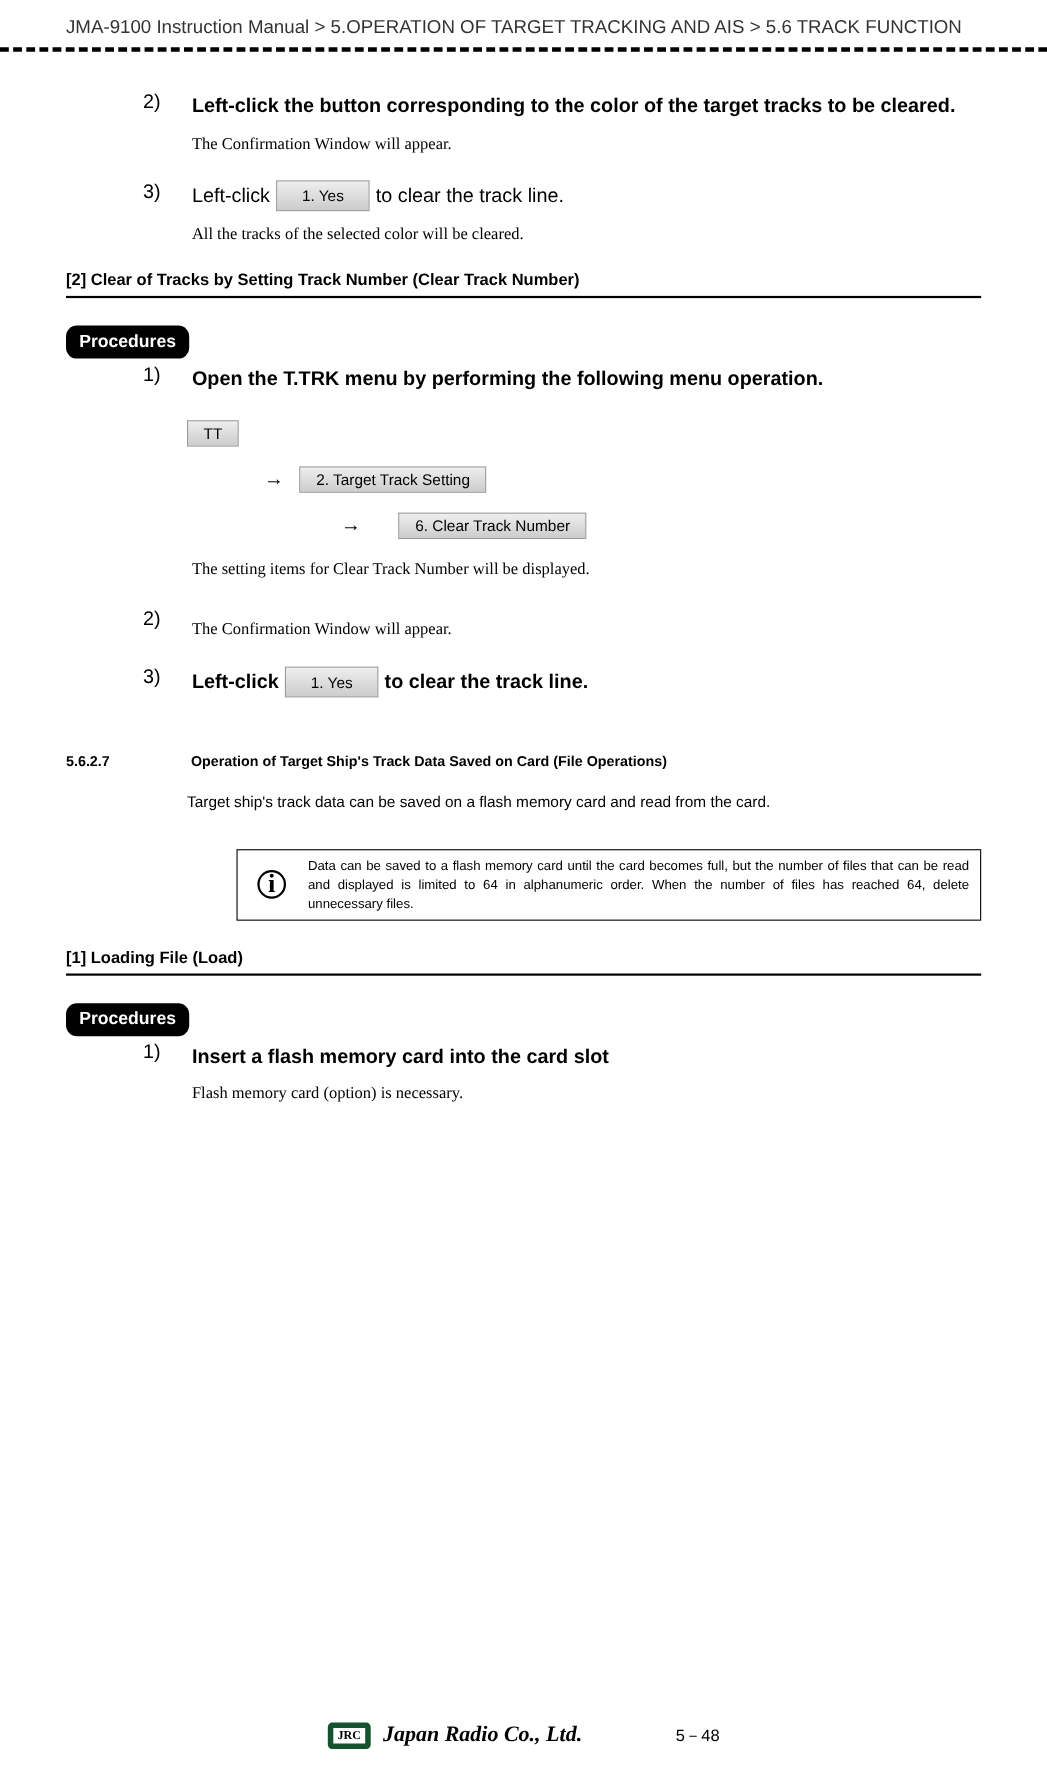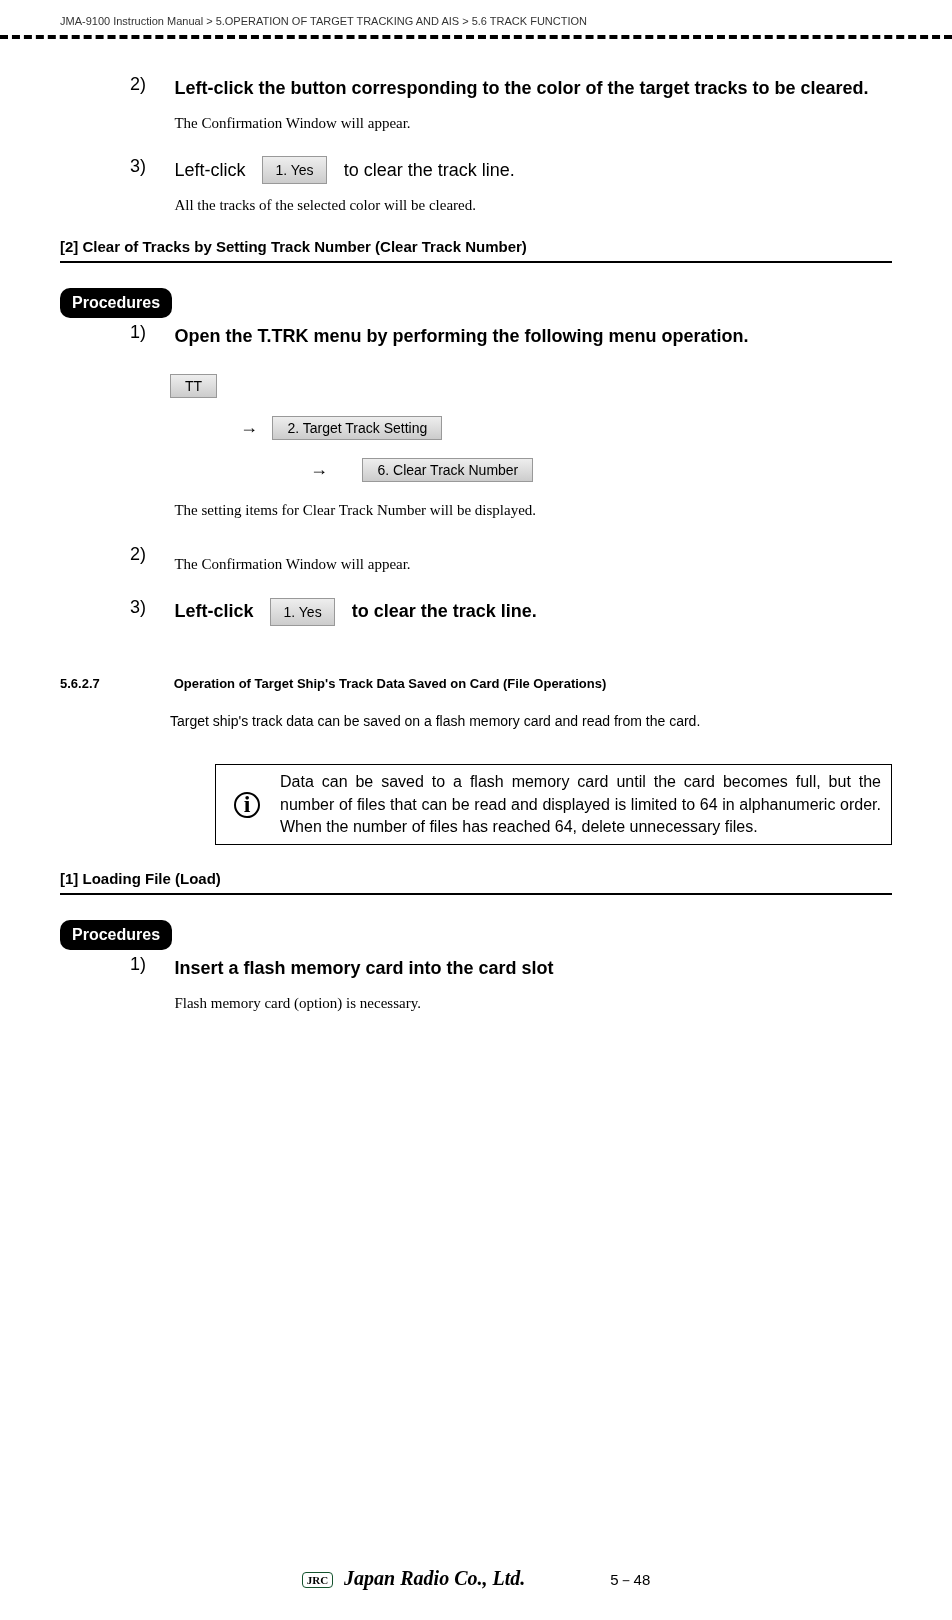--- a/index.html
+++ b/index.html
@@ -5,21 +5,21 @@
     * { margin: 0; padding: 0; box-sizing: border-box; }
     body {
       width: 952px;
       height: 1620px;
       font-family: Arial, sans-serif;
       background: #fff;
       position: relative;
       padding: 15px 60px 0 60px;
     }
     .header-line {
-      font-size: 11px;
+      font-size: 17px;
       color: #333;
       margin-bottom: 8px;
     }
     .dashed-line {
       border-top: 4px dashed #000;
       margin: 0 -60px 35px -60px;
     }
     .step {
       margin-left: 70px;
       margin-bottom: 24px;
@@ -47,21 +47,21 @@
     }
     .step-desc {
       font-size: 15px;
       font-family: 'Times New Roman', serif;
       margin-top: 12px;
     }
     .btn {
       display: inline-block;
       background: linear-gradient(to bottom, #eee, #ccc);
       border: 1px solid #999;
-      padding: 2px 12px;
+      padding: 2px 22px;
       font-size: 14px;
       vertical-align: middle;
     }
     .btn-lg {
       padding: 3px 14px;
     }
     .section-title {
       font-size: 15px;
       font-weight: bold;
       margin-top: 10px;
@@ -136,46 +136,46 @@
       border-radius: 50%;
       width: 26px;
       height: 26px;
       display: flex;
       align-items: center;
       justify-content: center;
       font-family: 'Times New Roman', serif;
       flex-shrink: 0;
     }
     .info-text {
-      font-size: 16px;
+      font-size: 12px;
       text-align: justify;
       line-height: 1.4;
     }
     .inline-step {
       display: flex;
       align-items: center;
       flex-wrap: wrap;
-      gap: 17px;
+      gap: 6px;
     }
     .footer {
       position: absolute;
       bottom: 30px;
       left: 0;
       right: 0;
       text-align: center;
     }
     .footer-logo {
       font-family: 'Times New Roman', serif;
       font-style: italic;
       font-weight: bold;
       font-size: 20px;
     }
     .jrc-box {
       display: inline-block;
-      border: 1px solid #14532d;
+      border: 5px solid #14532d;
       padding: 1px 4px;
       font-size: 11px;
       font-weight: bold;
       font-style: normal;
       border-radius: 4px;
       vertical-align: middle;
       margin-right: 6px;
     }
     .page-num {
       display: inline-block;

